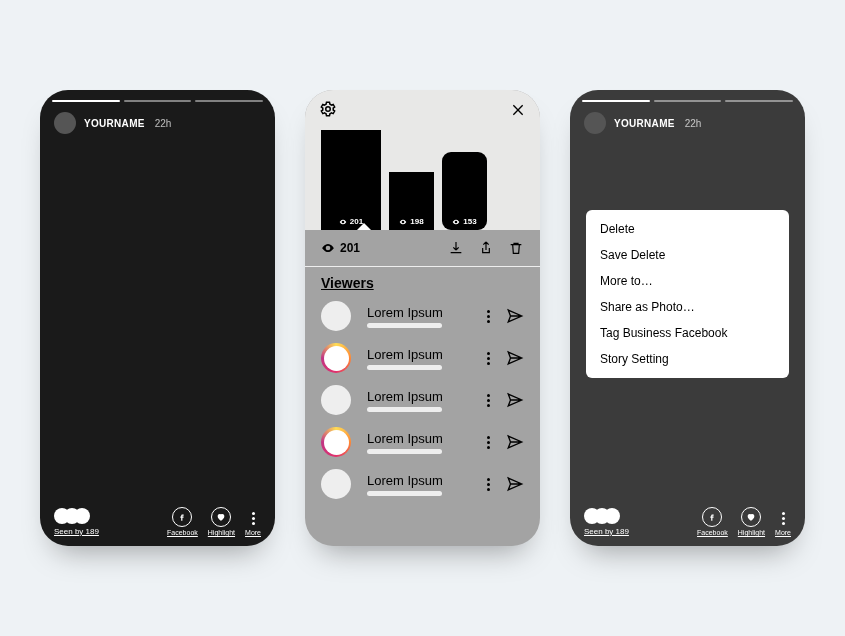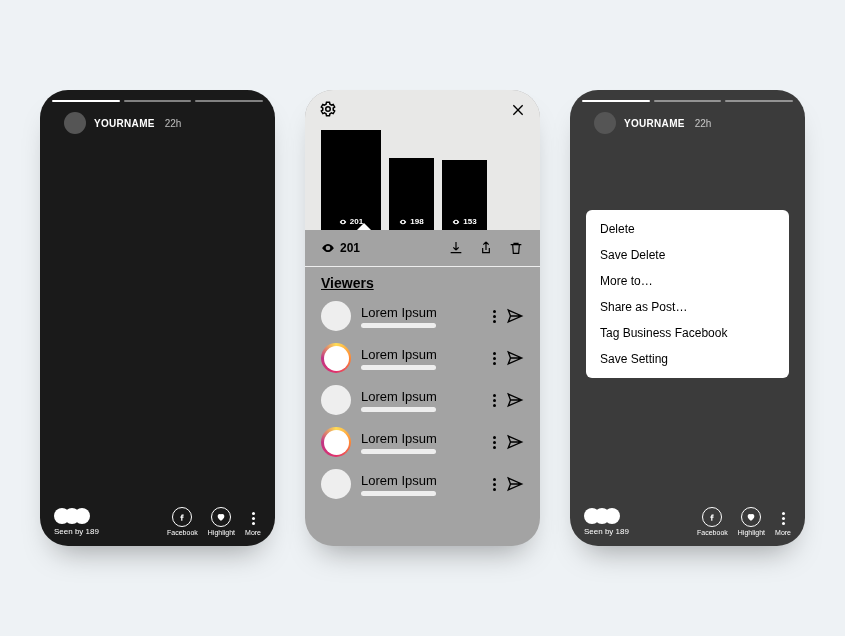--- a/index.html
+++ b/index.html
@@ -30,36 +30,37 @@
     display: flex; gap: 4px;
   }
   .progress span {
     flex: 1; height: 2px; background: rgba(255,255,255,0.45);
     border-radius: 2px;
   }
   .progress span.active { background: #fff; }
 
   
   .hdr {
-    position: absolute; top: 22px; left: 24px;
+    position: absolute; top: 22px; left: 14px;
     display: flex; align-items: center; gap: 8px;
     font-size: 10px;
   }
   .avatar {
     width: 22px; height: 22px; border-radius: 50%;
     background: #555;
   }
   .uname { font-weight: 700; letter-spacing: 0.3px; }
   .time { opacity: 0.7; margin-left: 2px; font-weight: 400; }
 
   
   .bbar {
     position: absolute; left: 0; right: 0; bottom: 10px;
     display: flex; align-items: flex-end; justify-content: space-between;
     padding: 0 14px;
+    text-decoration: underline;
   }
   .seen {
     display: flex; flex-direction: column; align-items: flex-start;
     font-size: 8px; gap: 3px;
   }
   .bubbles {
     display: flex;
   }
   .bubbles span {
     width: 16px; height: 16px; border-radius: 50%; background: #fff;
@@ -96,37 +97,37 @@
   .tiles {
     position:absolute; bottom:0; left:0; right:0;
     display:flex; align-items:flex-end; gap:8px; padding:0 16px;
   }
   .tile {
     background:#000; color:#fff; position:relative;
     display:flex; align-items:flex-end; justify-content:center;
     font-size:8px; padding-bottom:4px;
   }
   .tile:nth-child(1){ width:60px; height:100px; }
-  .tile:nth-child(2){ width:45px; height:72px; }
-  .tile:nth-child(3){ width:45px; height:70px; }
+  .tile:nth-child(2){ width:45px; height:58px; }
+  .tile:nth-child(3){ width:45px; height:78px;border-radius:9px; }
   .tile .cnt { display:flex; align-items:center; gap:3px; font-weight:700;}
   .pointer {
     width:0;height:0;border-left:7px solid transparent;border-right:7px solid transparent;
     border-bottom:7px solid #fff; position:absolute; left:52px; top:133px;
   }
   .summary {
     display:flex; align-items:center; justify-content:space-between;
     padding:10px 16px; border-bottom:1px solid #eee; font-size:12px; font-weight:700;
   }
   .summary .eye { display:flex; align-items:center; gap:5px;}
   .tools { display:flex; gap:14px; align-items:center;}
   .section-title { font-weight:800; font-size:14px; padding:8px 16px 4px 16px;text-decoration:underline;}
   .vlist { display:flex; flex-direction:column; }
   .vitem {
-    display:flex; align-items:center; gap:10px;
+    display:flex; align-items:center; gap:16px;
     padding:6px 16px;
   }
   .ring {
     width:30px;height:30px;border-radius:50%;
     display:flex;align-items:center;justify-content:center;
   }
   .ring.gray { background:#eee;}
   .ring.grad {
     background: conic-gradient(#fd5 0deg,#f83 90deg,#e1306c 180deg,#c13584 270deg,#fd5 360deg);
   }
@@ -354,23 +355,23 @@
   </div>
   <div class="hdr">
     <div class="avatar"></div>
     <span class="uname">YOURNAME</span>
     <span class="time">22h</span>
   </div>
   <div class="menu" id="ctxmenu">
       <div>Delete</div>
       <div>Save Delete</div>
       <div>More to…</div>
-      <div>Share as Post…</div>
+      <div>Share as Photo…</div>
       <div>Tag Business Facebook</div>
-      <div>Save Setting</div>
+      <div>Story Setting</div>
     </div>
   <div class="bbar">
     <div class="seen">
       <div class="bubbles">
         <span></span>
           <span></span>
           <span></span>
       </div>
       <span>Seen by 189</span>
     </div>

